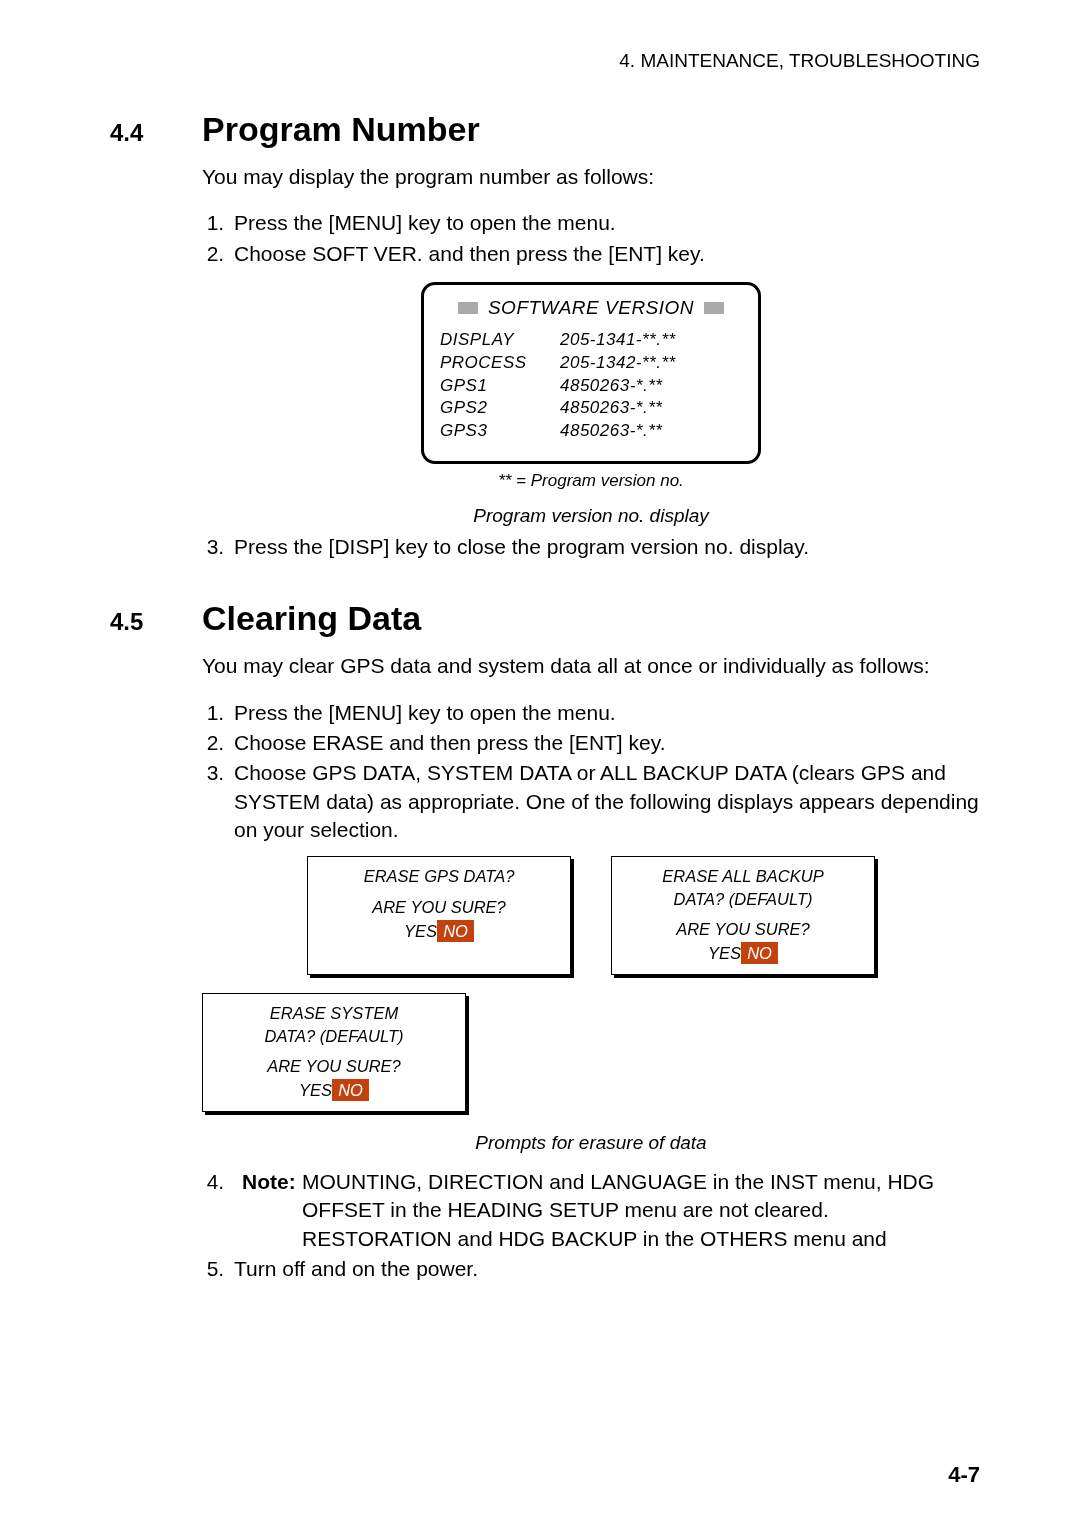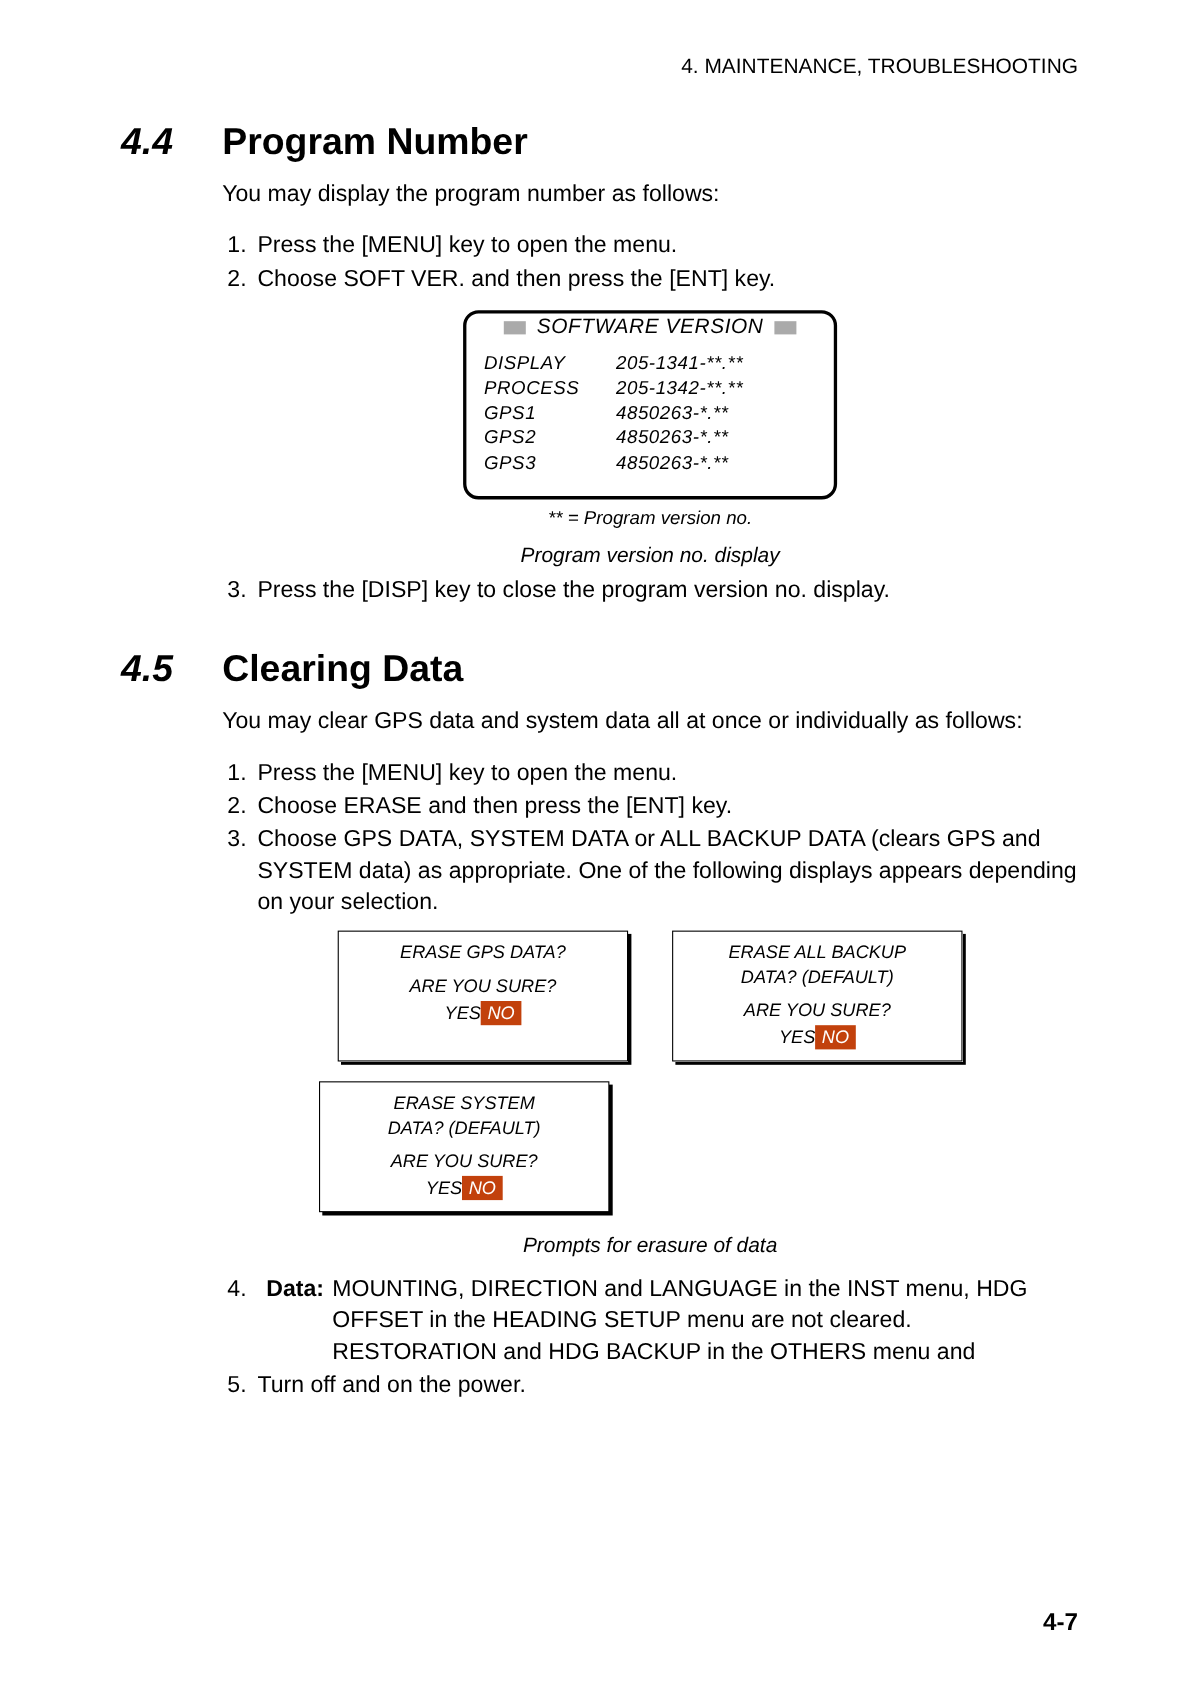--- a/index.html
+++ b/index.html
@@ -21,23 +21,22 @@
   }
   .section {
     margin-top: 38px;
   }
   .sec-head {
     display: flex;
     align-items: baseline;
   }
   .sec-num {
     font-weight: bold;
-    font-size: 34px;
+    font-size: 24px;
     min-width: 92px;
-    font-style: italic;
   }
   .sec-title {
     font-weight: bold;
     font-size: 34px;
   }
   .body-block {
     margin-left: 92px;
     font-size: 21px;
     line-height: 1.35;
   }
@@ -49,21 +48,21 @@
   }
   .olist > li { padding-left: 4px; margin-bottom: 2px; }
   .li-body { margin-top: 2px; }
 
   
   .sv-wrap { margin: 14px 0 4px 0; display:flex; flex-direction:column; align-items:center; }
   .sv-box {
     width: 340px;
     border: 3px solid #000;
     border-radius: 14px;
-    padding: 0 16px 18px 16px;
+    padding: 10px 16px 18px 16px;
     box-sizing: border-box;
   }
   .sv-titlebar { display:flex; align-items:center; justify-content:center; gap:10px; margin-bottom:8px; }
   .sv-bar { width:20px; height:12px; background:#aaa; }
   .sv-title { font-style: italic; font-size:19px; letter-spacing:0.5px; }
   .sv-row { display:flex; font-style: italic; font-size:17px; letter-spacing:0.5px; }
   .sv-label { width:120px; }
   .sv-val { }
   .note-star { font-style: italic; font-size:17px; margin-top:6px; }
   .caption { font-style: italic; font-size:19px; margin-top:10px; text-align:center; }
@@ -175,38 +174,38 @@
           <div class="prompt">
             <div>ERASE ALL BACKUP</div>
             <div class="q">DATA? (DEFAULT)</div>
             <div class="sure">ARE YOU SURE?</div>
             <div class="yn">
               <span class="yes">YES</span>
               <span class="no-pill">NO</span>
             </div>
           </div>
         </div>
-        <div class="prompt-row" style="justify-content:flex-start; margin-left:88px;">
+        <div class="prompt-row" style="justify-content:flex-start; ">
           <div class="prompt">
             <div>ERASE SYSTEM</div>
             <div class="q">DATA? (DEFAULT)</div>
             <div class="sure">ARE YOU SURE?</div>
             <div class="yn">
               <span class="yes">YES</span>
               <span class="no-pill">NO</span>
             </div>
           </div>
         </div>
         <div class="caption">Prompts for erasure of data</div>
       </div>
 
       <ol class="olist" start="4" style="margin-top:12px;">
         <li>
           <div class="note-line" style="margin-top:6px; margin-left:8px;">
-            <span class="note-label">Data:</span>
+            <span class="note-label">Note:</span>
             <span class="note-text">MOUNTING, DIRECTION and LANGUAGE in the INST menu, HDG</span>
           </div>
           <div class="note-indent" style="margin-left:68px;">OFFSET in the HEADING SETUP menu are not cleared.</div>
           <div class="note-indent" style="margin-left:68px;">RESTORATION and HDG BACKUP in the OTHERS menu and</div>
         </li>
         <li><span>Turn off and on the power.</span></li>
       </ol>
     </div>
   </div>
 

